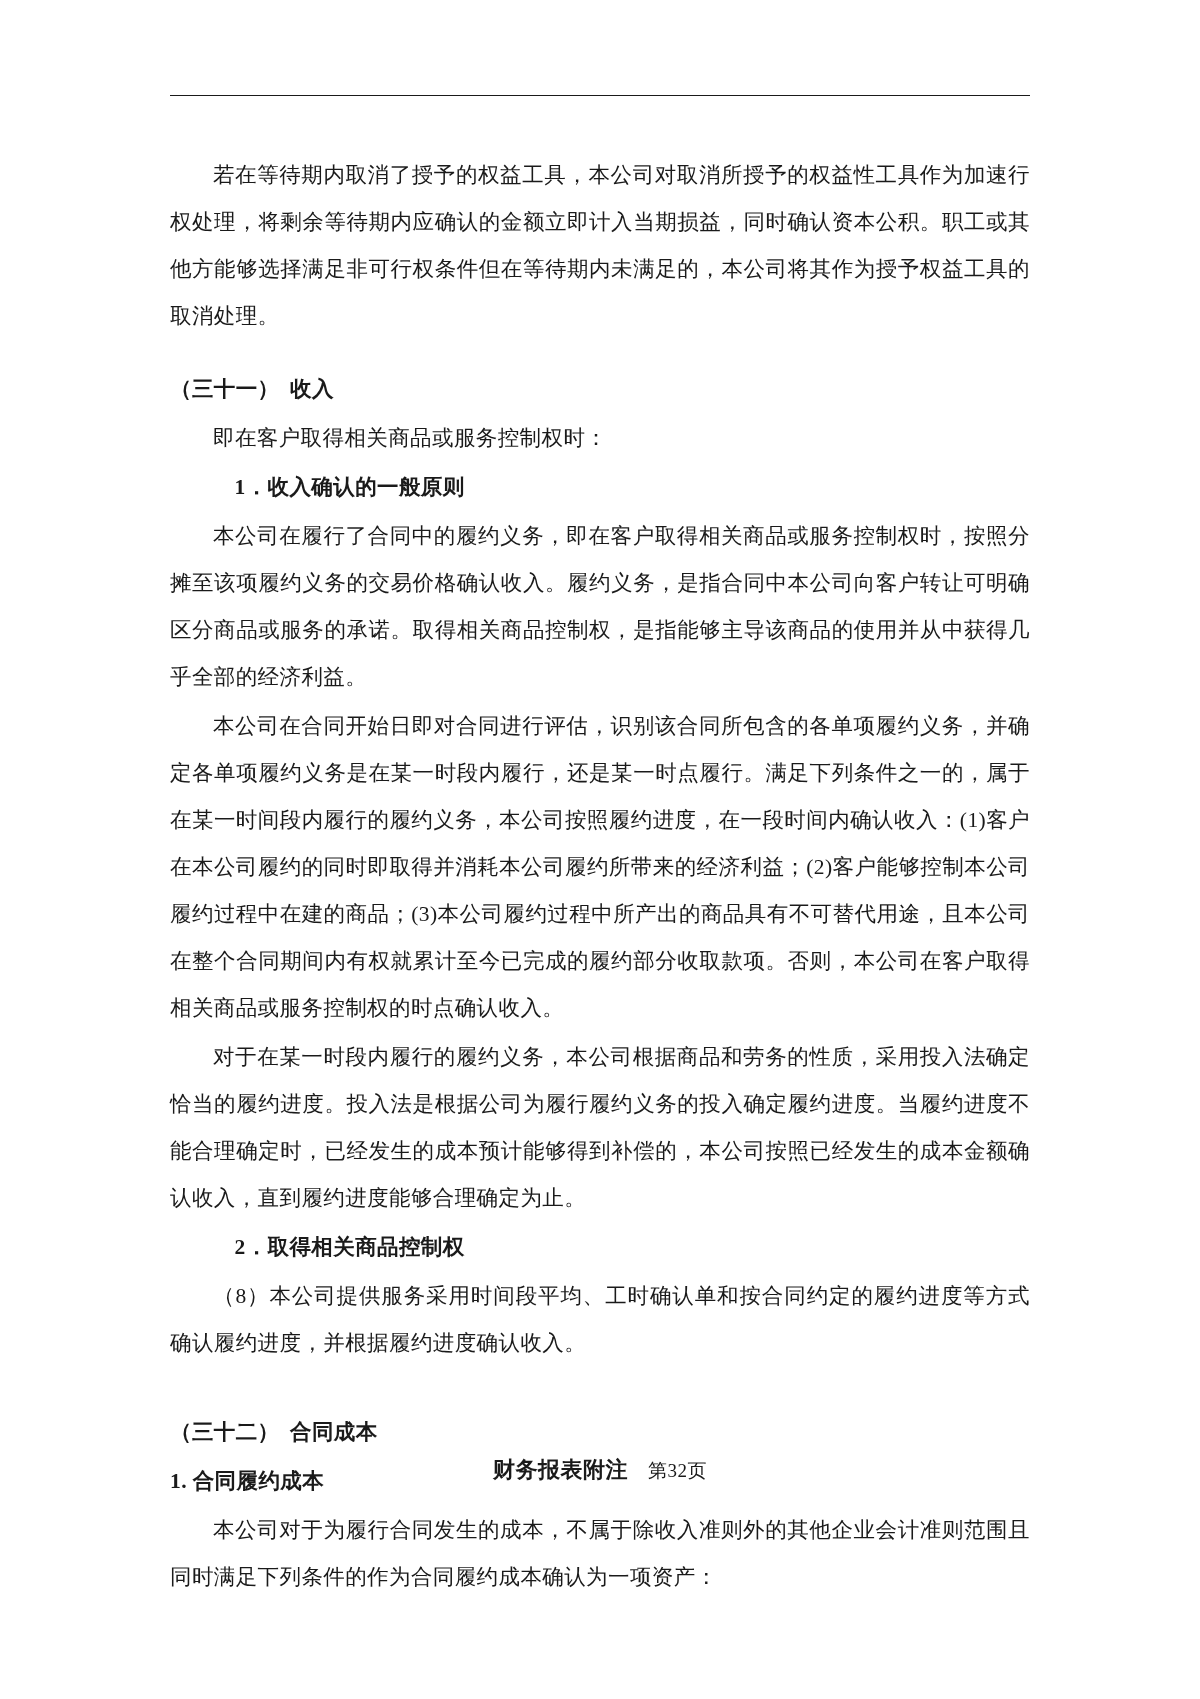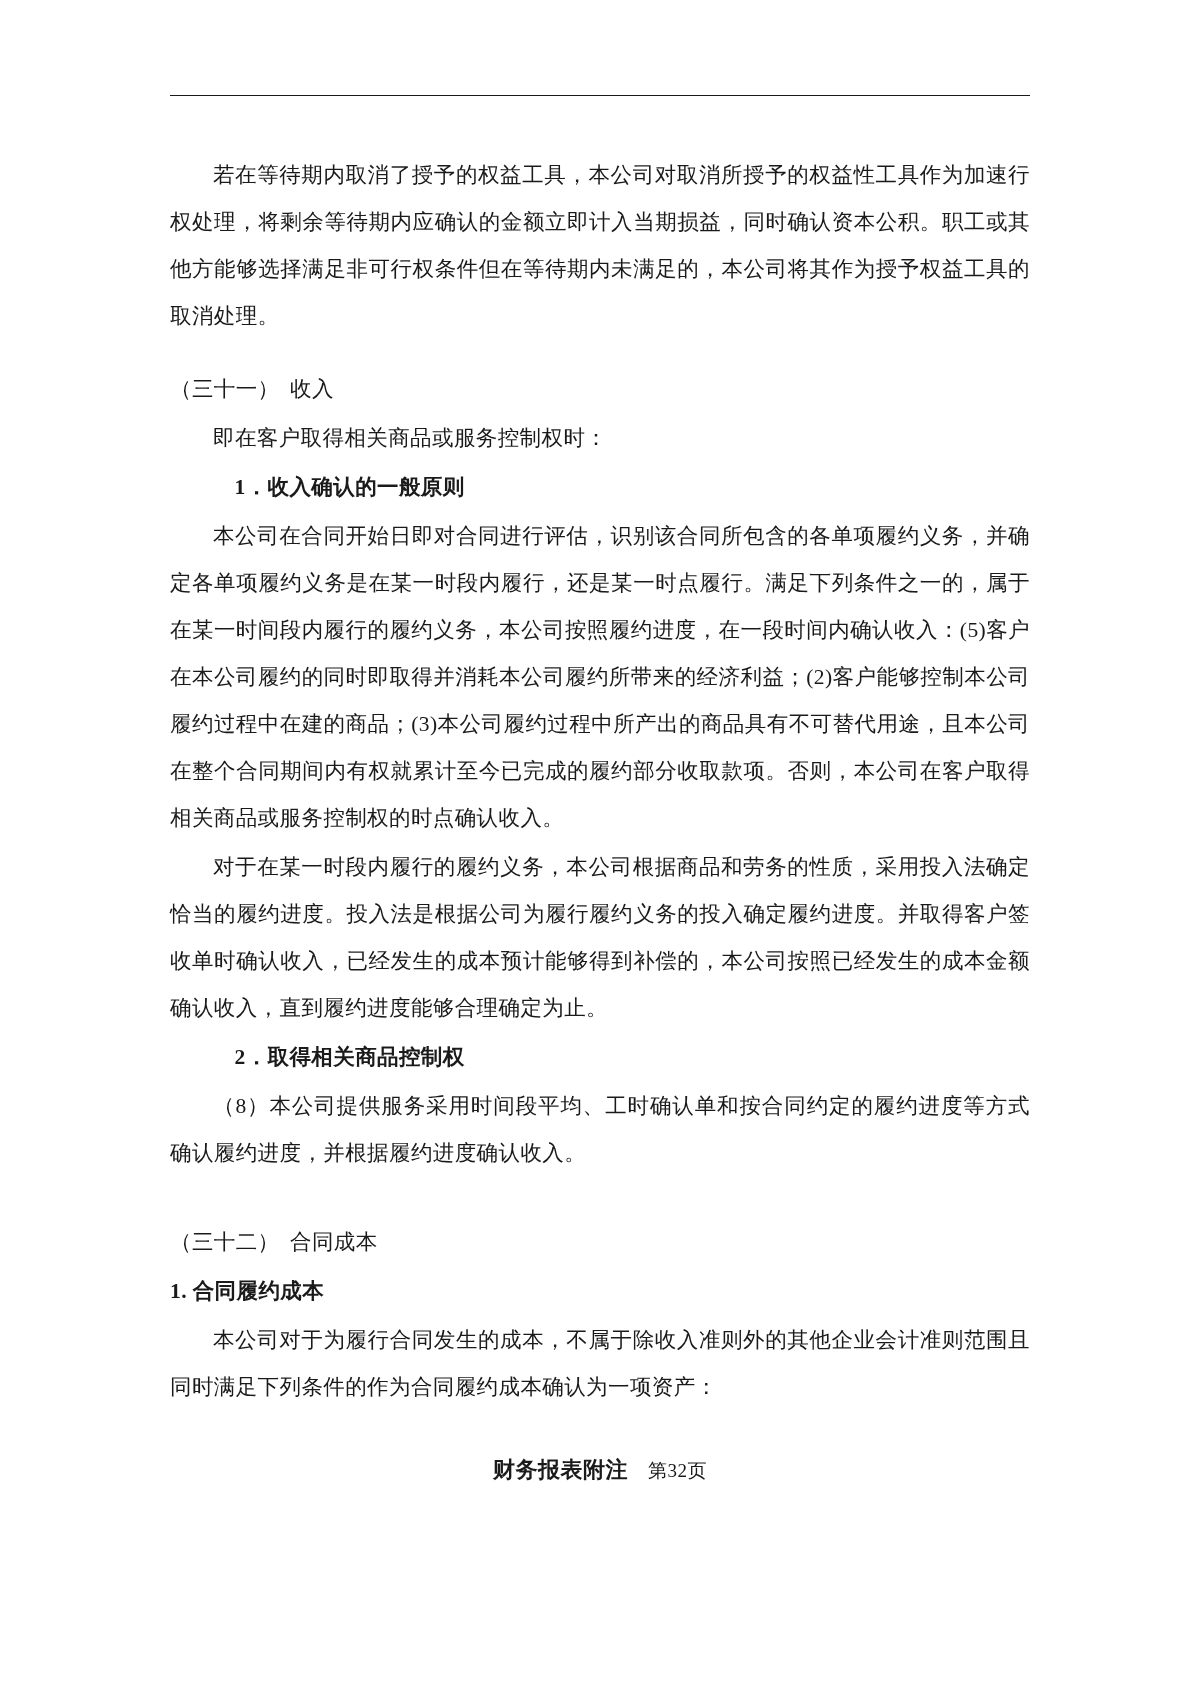--- a/index.html
+++ b/index.html
@@ -37,21 +37,21 @@
     font-size: 21.5px;
     line-height: 47px;
     text-align: justify;
     text-justify: inter-ideograph;
     letter-spacing: 0.4px;
   }
   .indent {
     text-indent: 2em;
   }
   .section-heading {
-    font-weight: normal;
+    font-weight: bold;
     font-size: 21.5px;
     line-height: 47px;
     margin: 14px 0 2px 0;
     text-indent: 0;
     letter-spacing: 0.4px;
   }
   .section-heading .num {
     display: inline-block;
     min-width: 120px;
   }
@@ -105,22 +105,23 @@
     <div class="section-heading">
       <span class="num">（三十一）</span><span>收入</span>
     </div>
 
     <p class="indent">即在客户取得相关商品或服务控制权时：</p>
 
     <div class="sub-heading sub-heading-indent">
       <span class="subnum">1．</span><span>收入确认的一般原则</span>
     </div>
 
-    <p class="indent">本公司在合同开始日即对合同进行评估，识别该合同所包含的各单项履约义务，并确定各单项履约义务是在某一时段内履行，还是某一时点履行。满足下列条件之一的，属于在某一时间段内履行的履约义务，本公司按照履约进度，在一段时间内确认收入：(5)客户在本公司履约的同时即取得并消耗本公司履约所带来的经济利益；(2)客户能够控制本公司履约过程中在建的商品；(3)本公司履约过程中所产出的商品具有不可替代用途，且本公司在整个合同期间内有权就累计至今已完成的履约部分收取款项。否则，本公司在客户取得相关商品或服务控制权的时点确认收入。</p>
-    <p class="indent">对于在某一时段内履行的履约义务，本公司根据商品和劳务的性质，采用投入法确定恰当的履约进度。投入法是根据公司为履行履约义务的投入确定履约进度。并取得客户签收单时确认收入，已经发生的成本预计能够得到补偿的，本公司按照已经发生的成本金额确认收入，直到履约进度能够合理确定为止。</p>
+    <p class="indent">本公司在履行了合同中的履约义务，即在客户取得相关商品或服务控制权时，按照分摊至该项履约义务的交易价格确认收入。履约义务，是指合同中本公司向客户转让可明确区分商品或服务的承诺。取得相关商品控制权，是指能够主导该商品的使用并从中获得几乎全部的经济利益。</p>
+    <p class="indent">本公司在合同开始日即对合同进行评估，识别该合同所包含的各单项履约义务，并确定各单项履约义务是在某一时段内履行，还是某一时点履行。满足下列条件之一的，属于在某一时间段内履行的履约义务，本公司按照履约进度，在一段时间内确认收入：(1)客户在本公司履约的同时即取得并消耗本公司履约所带来的经济利益；(2)客户能够控制本公司履约过程中在建的商品；(3)本公司履约过程中所产出的商品具有不可替代用途，且本公司在整个合同期间内有权就累计至今已完成的履约部分收取款项。否则，本公司在客户取得相关商品或服务控制权的时点确认收入。</p>
+    <p class="indent">对于在某一时段内履行的履约义务，本公司根据商品和劳务的性质，采用投入法确定恰当的履约进度。投入法是根据公司为履行履约义务的投入确定履约进度。当履约进度不能合理确定时，已经发生的成本预计能够得到补偿的，本公司按照已经发生的成本金额确认收入，直到履约进度能够合理确定为止。</p>
 
     <div class="sub-heading sub-heading-indent">
       <span class="subnum">2．</span><span>取得相关商品控制权</span>
     </div>
 
     <p class="indent">（8）本公司提供服务采用时间段平均、工时确认单和按合同约定的履约进度等方式确认履约进度，并根据履约进度确认收入。</p>
 
     <div class="spacer-md"></div>
 
     <div class="section-heading">

